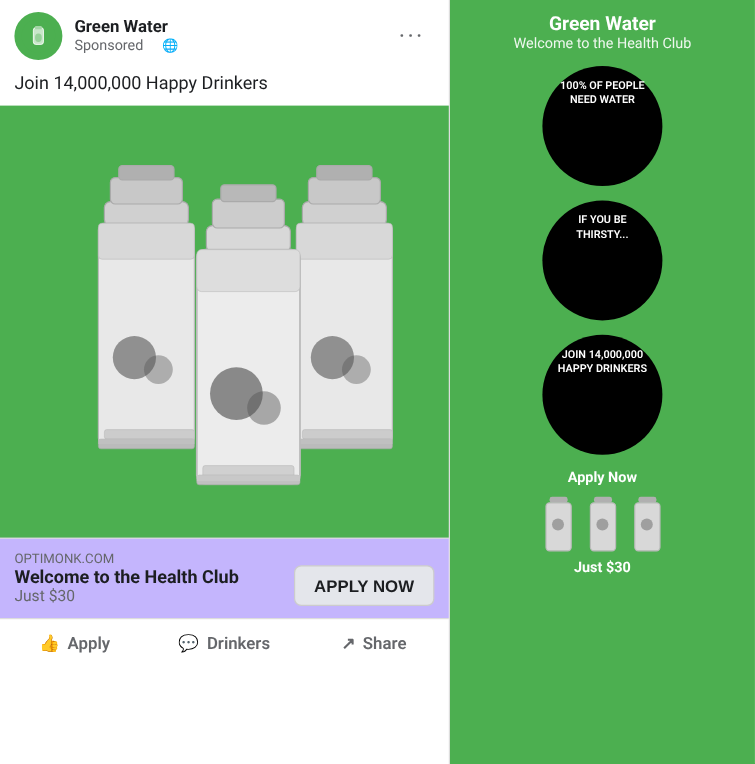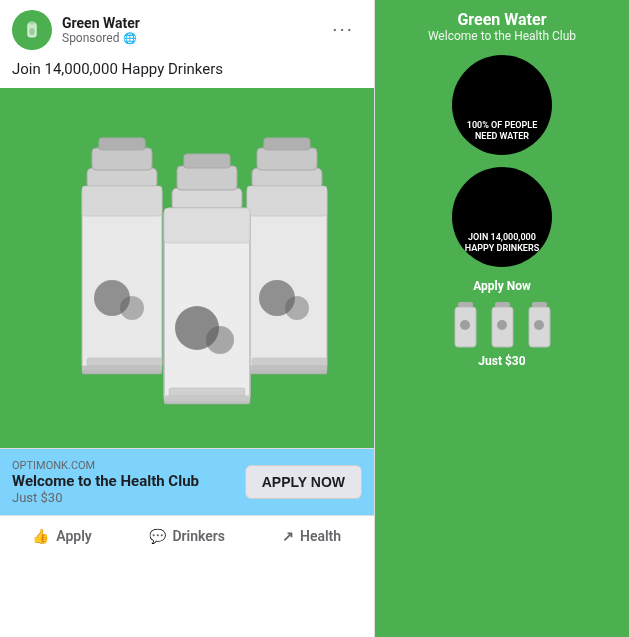--- a/index.html
+++ b/index.html
@@ -48,21 +48,21 @@
       flex: 1;
     }
     .post-name {
       font-weight: 700;
       font-size: 14px;
       color: #1c1e21;
     }
     .post-sponsored {
       display: flex;
       align-items: center;
-      gap: 4px;
+      gap: 16px;
       font-size: 12px;
       color: #65676b;
     }
     .globe-icon {
       font-size: 11px;
     }
     .more-btn {
       font-size: 20px;
       color: #65676b;
       cursor: pointer;
@@ -84,25 +84,25 @@
       background: #4caf50;
       display: flex;
       align-items: center;
       justify-content: center;
       position: relative;
       overflow: hidden;
     }
 
     
     .cta-bar {
-      background: #7dd3fc;
+      background: #c4b5fd;
       border-top: 1px solid #ddd;
       padding: 10px 12px;
       display: flex;
-      align-items: center;
+      align-items: flex-end;
       justify-content: space-between;
     }
     .cta-info {
       display: flex;
       flex-direction: column;
     }
     .cta-domain {
       font-size: 11px;
       color: #65676b;
       text-transform: uppercase;
@@ -173,21 +173,21 @@
       opacity: 0.9;
     }
 
     
     .circle-item {
       width: 100px;
       height: 100px;
       border-radius: 50%;
       background: #000;
       display: flex;
-      align-items: flex-end;
+      align-items: flex-start;
       justify-content: center;
       text-align: center;
       padding: 12px;
       margin: 4px 0;
     }
     .circle-text {
       font-size: 9px;
       color: #fff;
       line-height: 1.3;
       text-transform: uppercase;
@@ -304,37 +304,40 @@
     <div class="reaction-btn">
       <span>👍</span>
       <span>Apply</span>
     </div>
     <div class="reaction-btn">
       <span>💬</span>
       <span>Drinkers</span>
     </div>
     <div class="reaction-btn">
       <span>↗</span>
-      <span>Health</span>
+      <span>Share</span>
     </div>
   </div>
 
 </div>
 
 <div class="right-panel">
 
   <div class="right-header">
     <div class="right-title">Green Water</div>
     <div class="right-subtitle">Welcome to the Health Club</div>
   </div>
 
   <div class="circle-item">
     <span class="circle-text">100% OF PEOPLE NEED WATER</span>
   </div>
 
+  <div class="circle-item">
+    <span class="circle-text">IF YOU BE THIRSTY...</span>
+  </div>
 
   <div class="circle-item">
     <span class="circle-text">JOIN 14,000,000 HAPPY DRINKERS</span>
   </div>
 
   <div class="mini-card">
     <div class="mini-card-label">Apply Now</div>
     <div class="mini-bottles">
 
       <svg width="35" height="55" viewBox="0 0 35 55" xmlns="http://www.w3.org/2000/svg">

